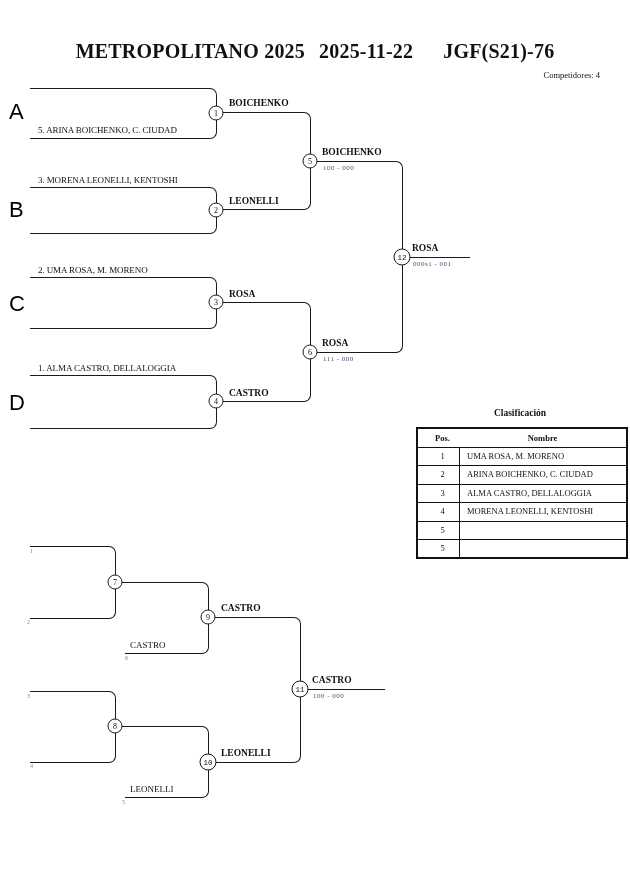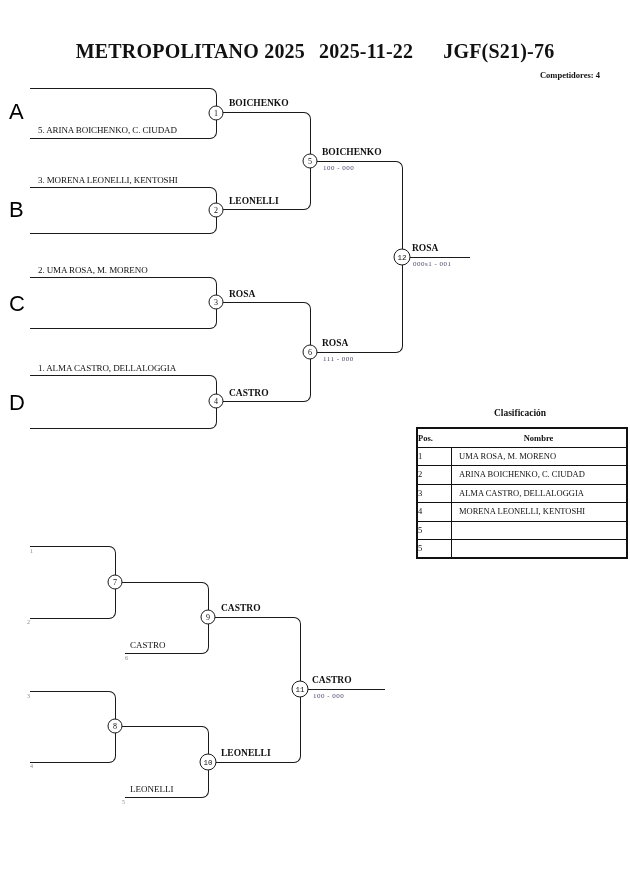--- a/index.html
+++ b/index.html
@@ -3,21 +3,21 @@
 <meta charset="utf-8">
 <style>
   html,body{margin:0;padding:0;background:#fff;}
   #page{position:relative;width:630px;height:891px;background:#fff;overflow:hidden;
         font-family:"Liberation Serif",serif;color:#111;}
 
   
   .title{position:absolute;left:0;top:40px;width:630px;text-align:center;
          font-weight:bold;font-size:20px;letter-spacing:.2px;white-space:nowrap;}
   .title .gap1{margin-right:14px;} .title .gap2{margin-right:30px;}
-  .competitors{position:absolute;right:30px;top:70px;font-size:8.5px;font-weight:bold;}
+  .competitors{position:absolute;right:30px;top:70px;font-size:8.5px;}
 
   
   .fork{position:absolute;border:0 solid #1a1a1a;
         border-top-width:1.5px;border-right-width:1.5px;border-bottom-width:1.5px;
         border-top-right-radius:7px;border-bottom-right-radius:7px;}
   .elbow-dn{position:absolute;border:0 solid #1a1a1a;  
         border-top-width:1.5px;border-right-width:1.5px;border-top-right-radius:7px;}
   .elbow-up{position:absolute;border:0 solid #1a1a1a;  
         border-bottom-width:1.5px;border-right-width:1.5px;border-bottom-right-radius:7px;}
   .hline{position:absolute;height:0;border-top:1.5px solid #1a1a1a;}
@@ -34,21 +34,21 @@
   .score{position:absolute;font-size:7px;color:#4a4a6e;white-space:nowrap;letter-spacing:.5px;z-index:7;}
   .seedmark{position:absolute;font-size:6px;color:#888;z-index:7;}
 
   
   .cls-title{position:absolute;left:416px;top:408px;width:208px;text-align:center;
              font-size:9.5px;font-weight:bold;}
   .cls-table{position:absolute;left:416px;top:427px;width:208px;border:2px solid #111;
              background:#fff;}
   .cls-row{display:flex;height:17.4px;border-top:1px solid #111;font-size:8.5px;}
   .cls-row.hdr{border-top:0;height:18px;font-weight:bold;}
-  .cls-pos{width:33px;text-align:left;line-height:17.4px;border-right:1px solid #111;}
+  .cls-pos{width:33px;text-align:center;line-height:17.4px;border-right:1px solid #111;padding-left:8px;}
   .cls-row.hdr .cls-pos{border-right:0;line-height:18px;}
   .cls-name{flex:1;padding-left:7px;line-height:17.4px;white-space:nowrap;overflow:hidden;}
   .cls-row.hdr .cls-name{text-align:center;padding-left:0;line-height:18px;}
 </style>
 </head>
 <body>
 
 <div id="page">
 
   <div class="title">

